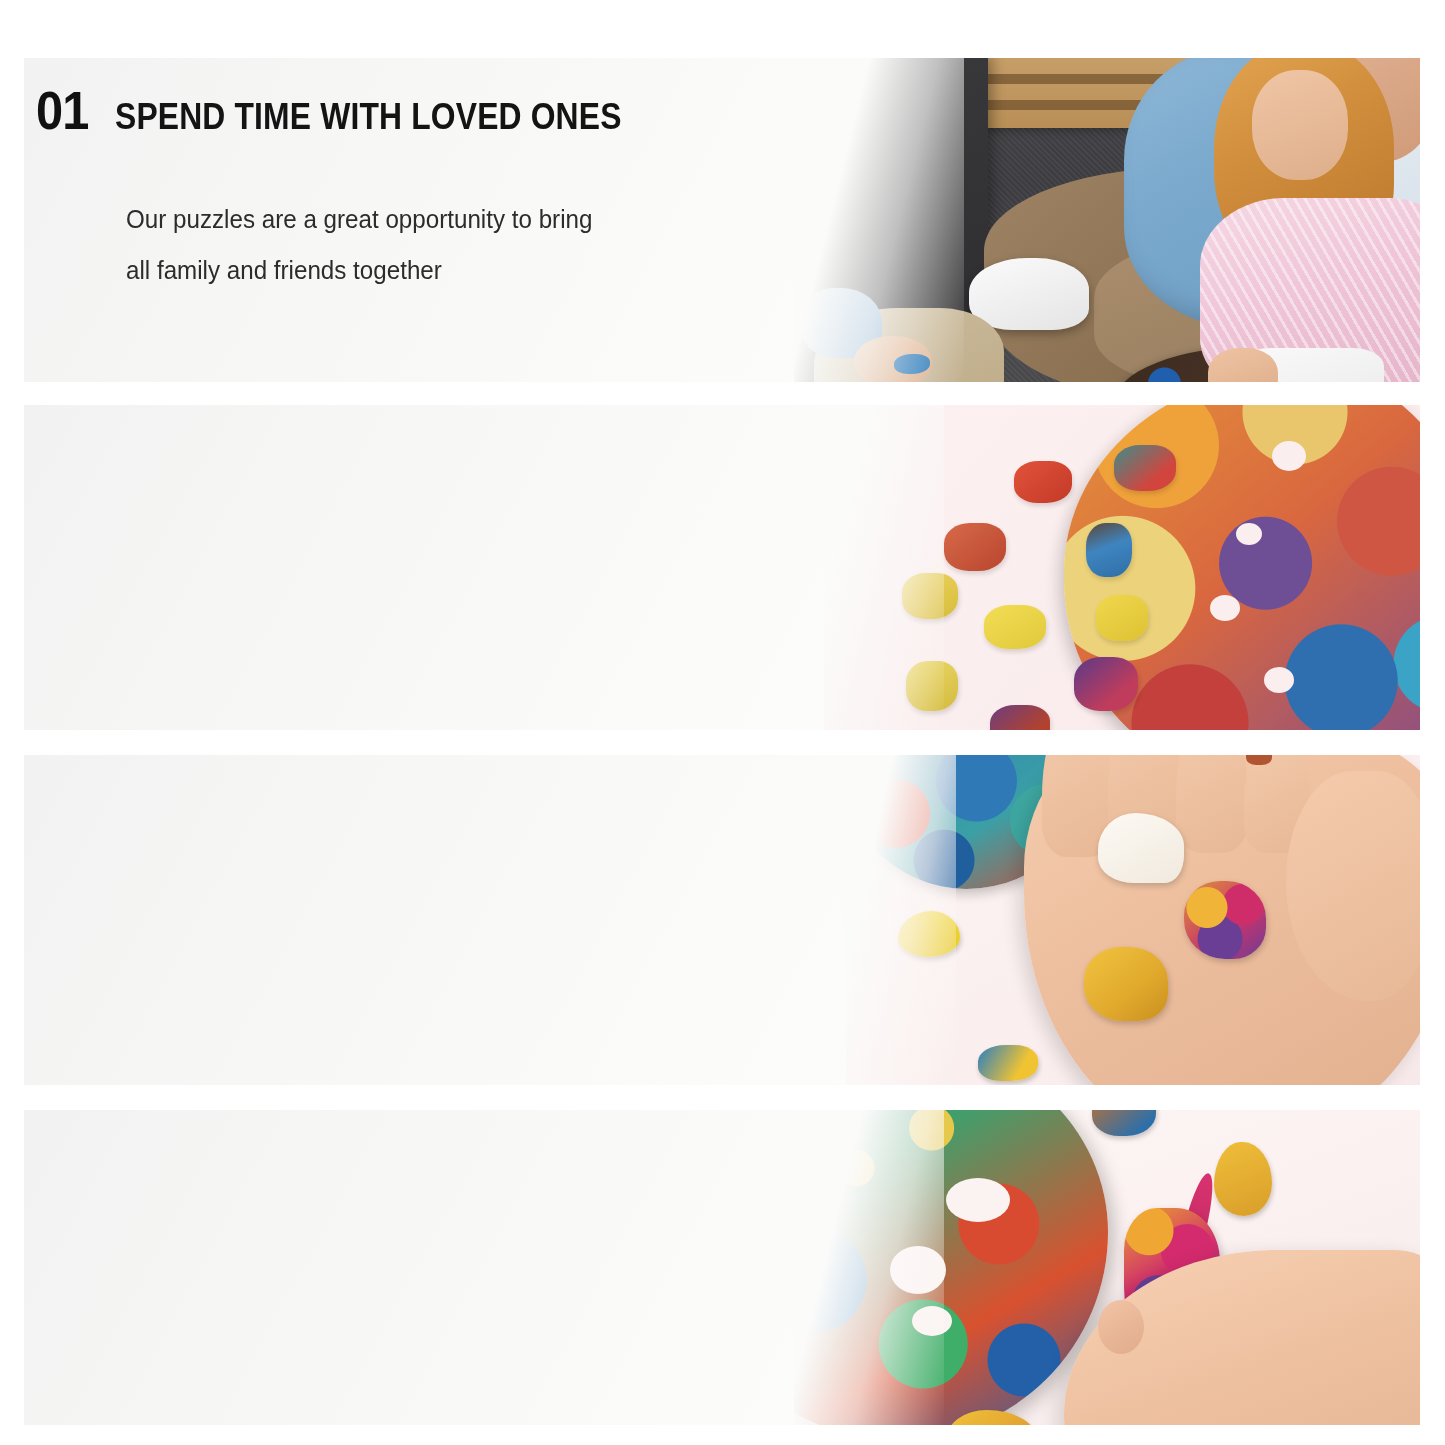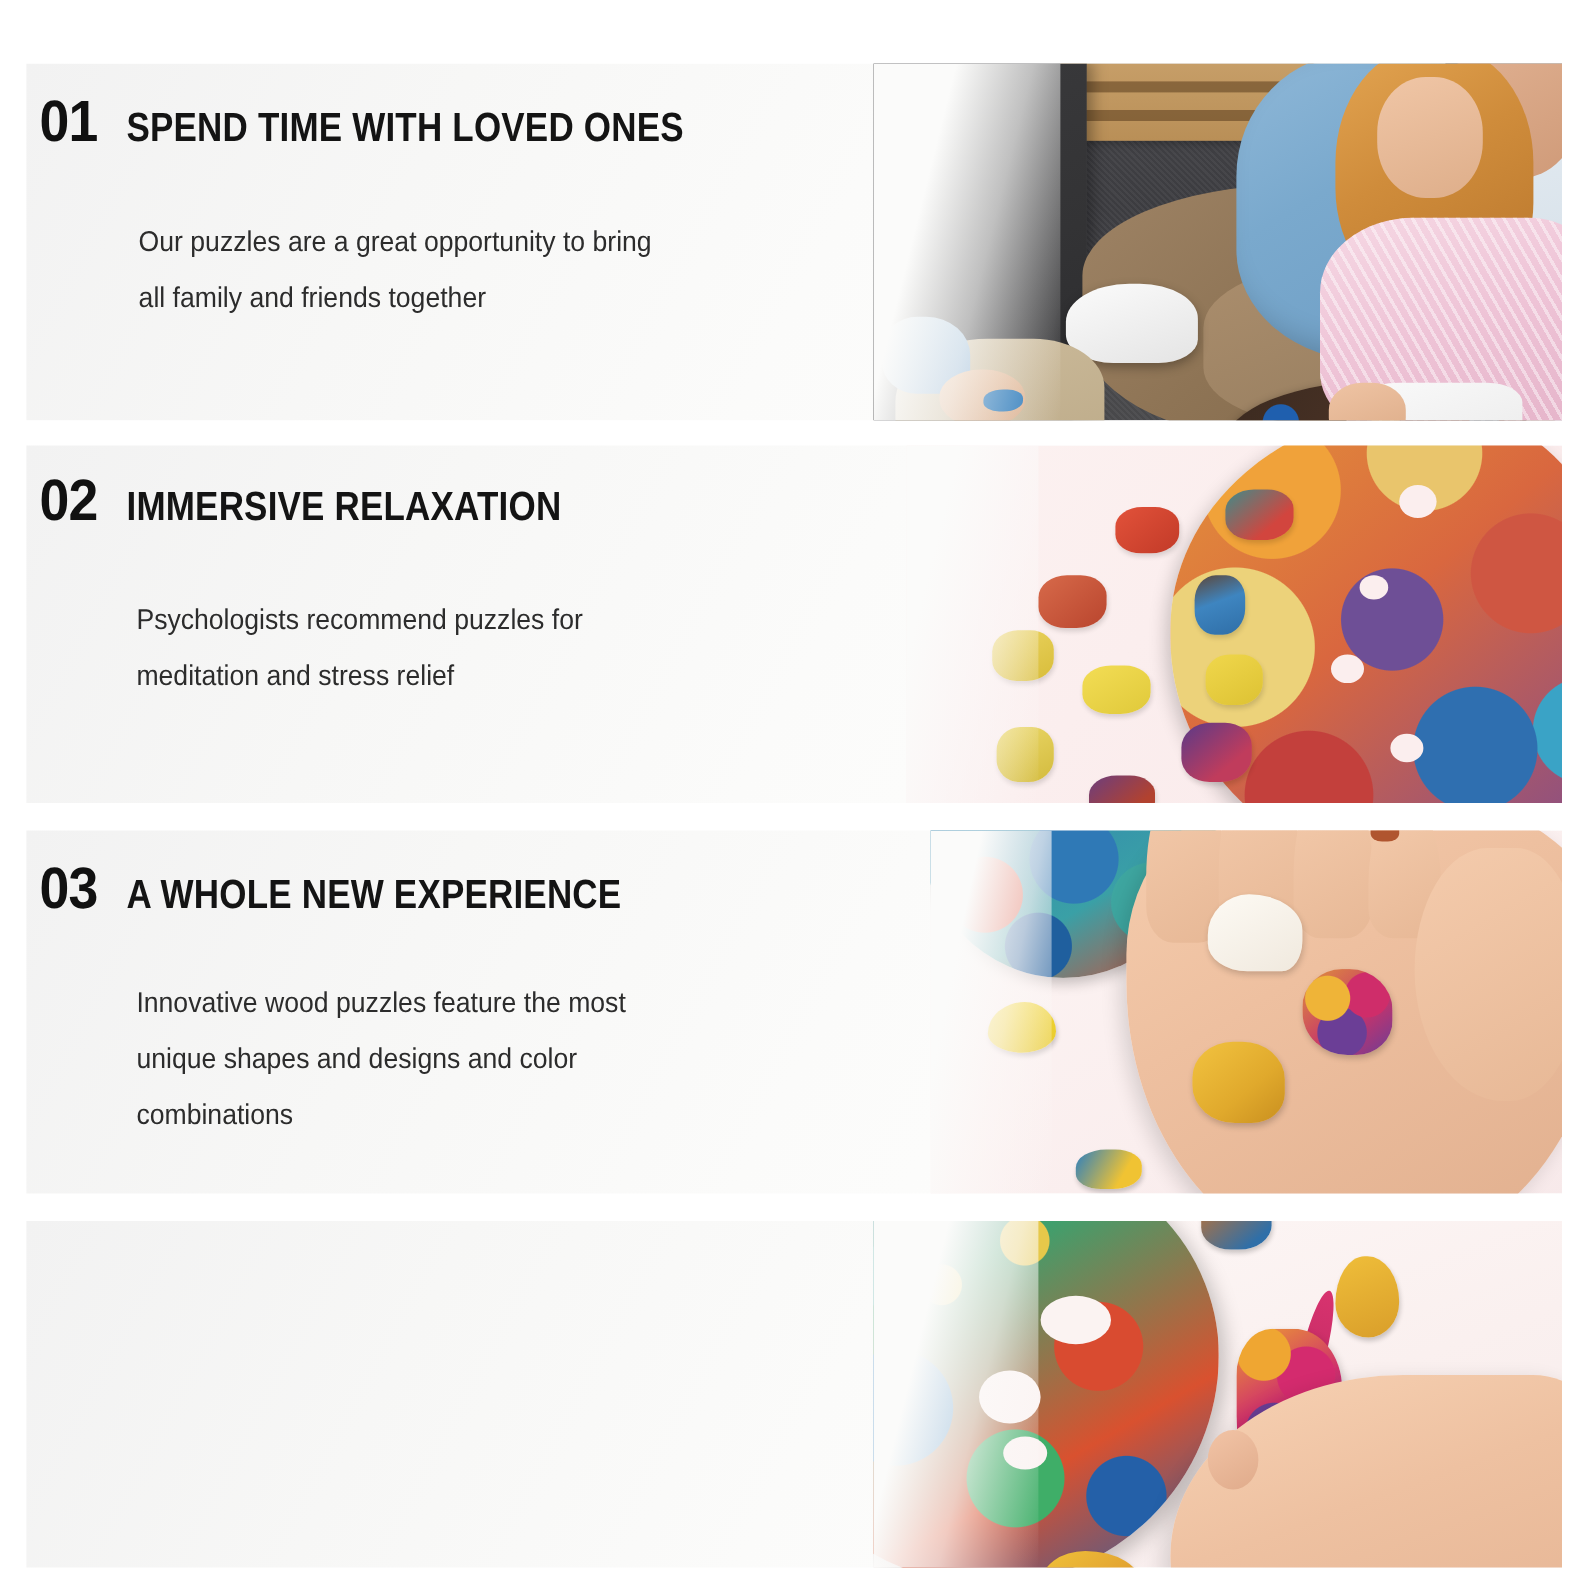--- a/index.html
+++ b/index.html
@@ -328,28 +328,20 @@
         <div class="pc" style="left:78px;top:168px;width:56px;height:46px;background:linear-gradient(150deg,#ecd563 0%,#d8bd3a 100%);"></div>
         <div class="pc" style="left:272px;top:190px;width:52px;height:46px;background:linear-gradient(150deg,#f0d74c 0%,#ddc233 100%);"></div>
         <div class="pc" style="left:160px;top:200px;width:62px;height:44px;background:linear-gradient(150deg,#f3dd55 0%,#e0c93a 100%);"></div>
         <div class="pc" style="left:82px;top:256px;width:52px;height:50px;background:linear-gradient(150deg,#ecd96a 0%,#d3bb3e 100%);"></div>
         <div class="pc" style="left:250px;top:252px;width:64px;height:54px;background:linear-gradient(140deg,#5a3a88 0%,#c03c5c 70%);"></div>
         <div class="pc" style="left:166px;top:300px;width:60px;height:42px;background:linear-gradient(140deg,#6c3e7e 0%,#b2422f 70%);"></div>
       </div>
       <div class="fade-left" style="width:120px;background:linear-gradient(104deg,#fbfbfa 0%,#fbfbfa 24%,rgba(251,248,248,.72) 55%,rgba(252,242,241,0) 100%);"></div>
     </div>
 
-    <div class="panel-text" style="padding:24px 0 0 12px;">
-      <div class="head-row">
-        <span class="num">02</span>
-        <span class="title" style="margin-left:22px;">IMMERSIVE RELAXATION</span>
-      </div>
-      <div class="body-copy" style="margin:56px 0 0 88px;">Psychologists recommend puzzles for
-meditation and stress relief</div>
-    </div>
   </div>
 
   <div class="panel" style="top:755px;height:330px;">
     <div class="photo p3-photo">
       <div class="photo-inner">
         <div class="p3-bg"></div>
         <div class="p3-arc"></div>
         <div class="p3-palm"></div>
         <div class="p3-finger" style="left:196px;top:-48px;width:72px;height:150px;"></div>
         <div class="p3-finger" style="left:262px;top:-58px;width:74px;height:156px;"></div>
@@ -359,29 +351,20 @@
         <div class="p3-dolphin"></div>
         <div class="p3-elephant"></div>
         <div class="p3-lion"></div>
         <div class="p3-leaf"></div>
         <div class="p3-smallpc"></div>
         <div class="p3-topbit"></div>
       </div>
       <div class="fade-left" style="width:110px;background:linear-gradient(102deg,#fbfbfa 0%,#fbfbfa 26%,rgba(252,248,247,.7) 58%,rgba(253,245,244,0) 100%);"></div>
     </div>
 
-    <div class="panel-text" style="padding:26px 0 0 12px;">
-      <div class="head-row">
-        <span class="num">03</span>
-        <span class="title" style="margin-left:22px;">A WHOLE NEW EXPERIENCE</span>
-      </div>
-      <div class="body-copy" style="margin:52px 0 0 88px;">Innovative wood puzzles feature the most
-unique shapes and designs and color
-combinations</div>
-    </div>
   </div>
 
   <div class="panel" style="top:1110px;height:315px;">
     <div class="photo p4-photo">
       <div class="photo-inner">
         <div class="p4-bg"></div>
         <div class="p4-mandala"></div>
         <div class="p4-hole" style="left:152px;top:68px;width:64px;height:44px;"></div>
         <div class="p4-hole" style="left:96px;top:136px;width:56px;height:48px;"></div>
         <div class="p4-hole" style="left:118px;top:196px;width:40px;height:30px;"></div>

